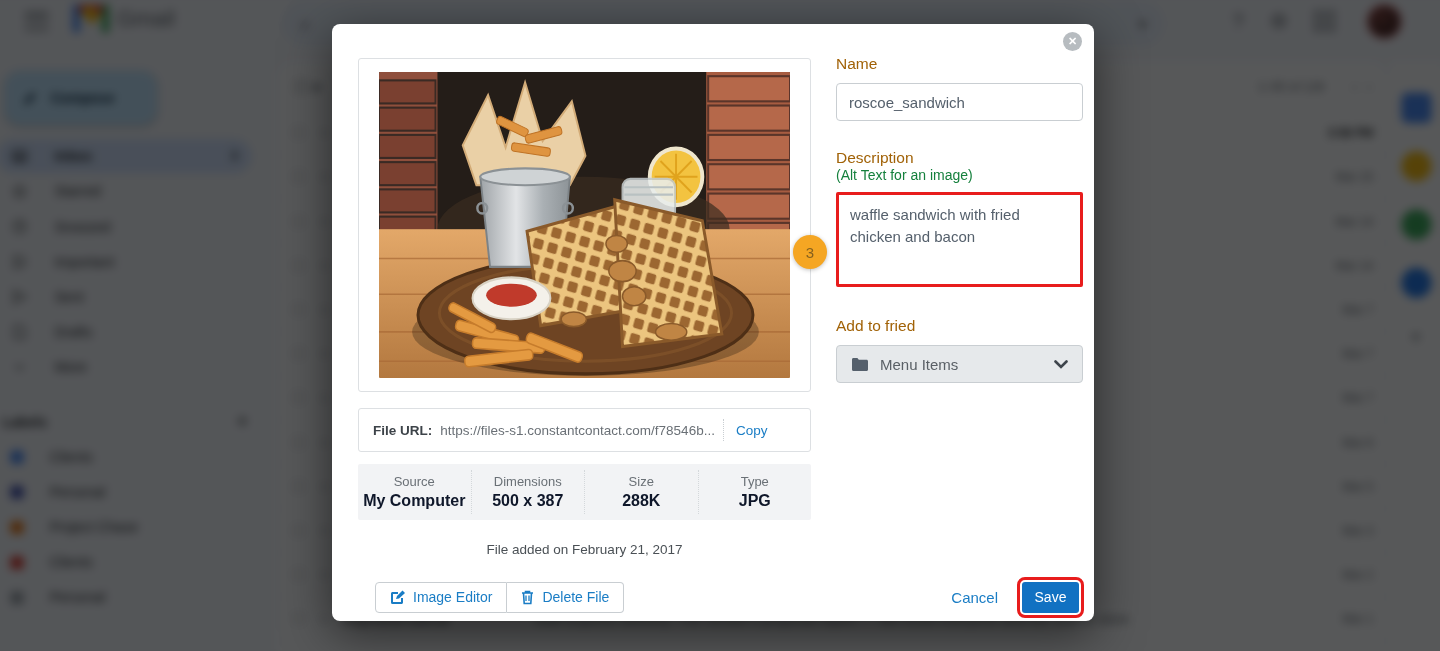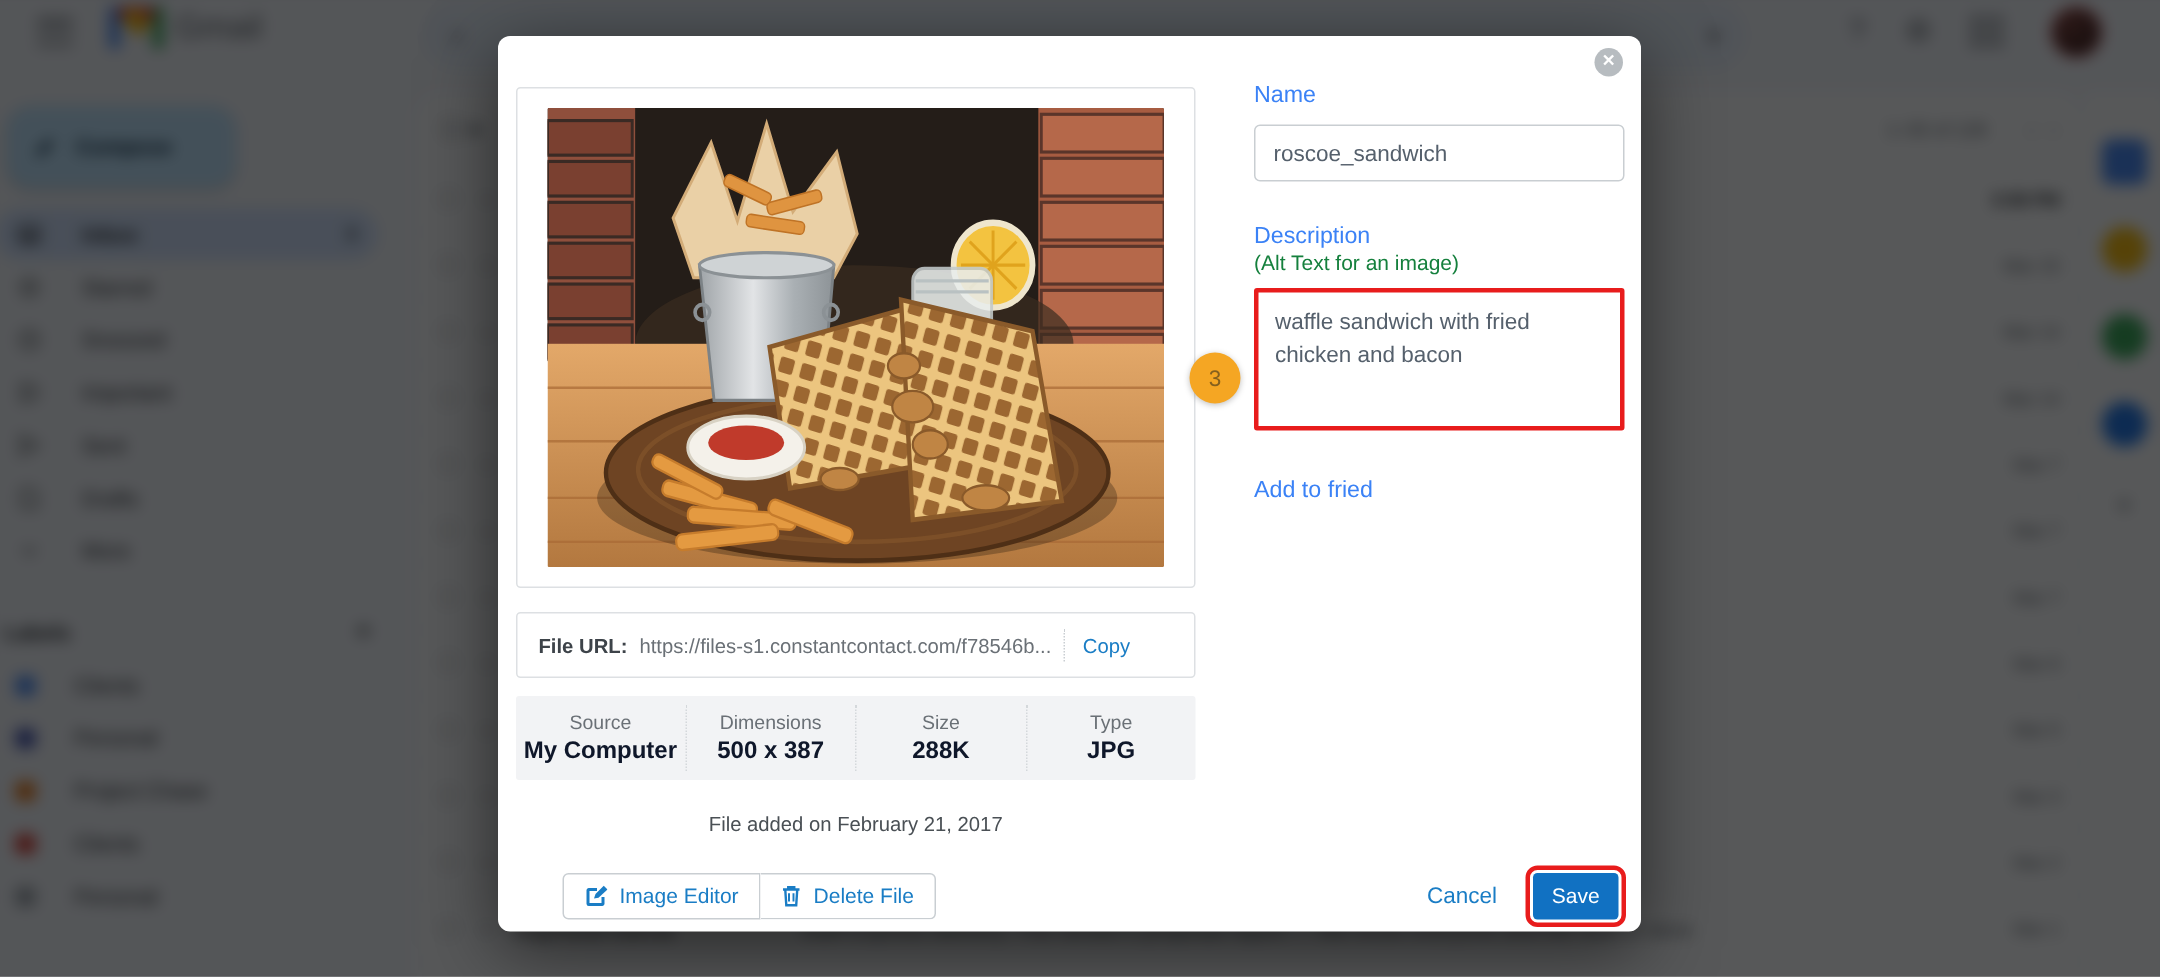--- a/index.html
+++ b/index.html
@@ -74,40 +74,40 @@
   #dim { position:absolute; inset:0; background:rgba(8,9,11,0.68); }
 
   
   #modal { position:absolute; left:332px; top:24px; width:762px; height:597px; background:#ffffff;
            border-radius:8px; box-shadow:0 12px 48px rgba(0,0,0,.55);
            color:#5a6066; }
   .close-btn { position:absolute; top:8px; right:12px; width:19px; height:19px; border-radius:50%;
                background:#b7bcc0; color:#fff; font-size:11px; font-weight:bold; line-height:19px;
                text-align:center; cursor:pointer; }
   
-  .left-col { position:absolute; left:12px; top:34px; width:453px; }
+  .left-col { position:absolute; left:26px; top:34px; width:453px; }
   .preview-box { height:334px; border:1px solid #dde0e3; border-radius:3px; background:#fff;
                  padding:13px 20px; }
   .preview-box svg { width:100%; height:100%; display:block; border-radius:1px; }
   .fileurl-box { margin-top:16px; height:44px; border:1px solid #dde0e3; border-radius:3px;
                  display:flex; align-items:center; padding:0 14px; font-size:13.5px; }
   .fileurl-box .lbl { font-weight:bold; color:#3d4349; margin-right:8px; white-space:nowrap; }
   .fileurl-box .url { color:#6a7076; white-space:nowrap; overflow:hidden; }
   .fileurl-box .div { width:0; border-left:1px dotted #c9ced2; height:22px; margin:0 12px 0 8px; }
   .fileurl-box .copy { color:#1a7dc5; cursor:pointer; }
   .meta-strip { margin-top:12px; height:56px; background:#f2f3f5; border-radius:2px;
                 display:flex; align-items:center; }
   .meta-col { flex:1; text-align:center; padding:4px 0; }
   .meta-col + .meta-col { border-left:1px dotted #d4d8db; }
   .meta-label { font-size:13px; color:#6a7076; }
   .meta-value { font-size:16px; font-weight:bold; color:#0f172a; margin-top:3px; }
   .file-added { margin-top:22px; text-align:center; font-size:13.5px; color:#4a5055; }
   
   .right-col { position:absolute; left:504px; top:31px; width:247px; }
-  .fld-label { font-size:15.5px; color:#3b82f6; }
+  .fld-label { font-size:15.5px; color:#a16207; }
   .name-input { margin-top:10px; width:100%; height:38px; border:1px solid #c9ced2; border-radius:4px;
                 padding:0 12px; font-size:15px; color:#55606c; font-family:"Liberation Sans",sans-serif; }
   .desc-label { margin-top:28px; }
   .desc-hint { margin-top:0; font-size:14px; color:#15803d; }
   .desc-area { margin-top:9px; width:100%; height:95px; border:3px solid #e81c1c; border-radius:2px;
                padding:9px 11px; font-size:15px; line-height:1.45; color:#55606c; resize:none;
                font-family:"Liberation Sans",sans-serif; outline:none; }
   .folder-label { margin-top:26px; }
   .folder-dd { margin-top:10px; width:100%; height:38px; background:#e6e9eb; border:1px solid #c9ced2;
                border-radius:4px; display:flex; align-items:center; padding:0 14px; gap:12px;
@@ -490,20 +490,29 @@
       <div class="file-added">File added on February 21, 2017</div>
     </div>
 
     <div class="right-col">
       <div class="fld-label">Name</div>
       <input class="name-input" type="text" value="roscoe_sandwich" style="">
       <div class="fld-label desc-label">Description</div>
       <div class="desc-hint">(Alt Text for an image)</div>
       <textarea class="desc-area" style="">waffle sandwich with fried chicken and bacon</textarea>
       <div class="fld-label folder-label">Add to fried</div>
+      <div class="folder-dd">
+        <svg class="icn" width="17" height="14" viewBox="0 0 17 14">
+            <path d="M1 2.5c0-.8.6-1.5 1.4-1.5h4l1.4 1.8h7.8c.8 0 1.4.7 1.4 1.5v8.2c0 .8-.6 1.5-1.4 1.5H2.4c-.8 0-1.4-.7-1.4-1.5z" fill="#55606c"></path>
+          </svg>
+        <span>Menu Items</span>
+        <svg class="icn chev" width="14" height="9" viewBox="0 0 14 9">
+            <path d="M1.5 1.5 7 7l5.5-5.5" fill="none" stroke="#3e454c" stroke-width="2.6" stroke-linecap="round"></path>
+          </svg>
+      </div>
     </div>
 
     <div class="step-badge">3</div>
 
     <div class="modal-footer">
       <div class="btn-group">
         <div class="ghost-btn first">
           <svg class="icn" width="15" height="15" viewBox="0 0 15 15">
               <path d="M1 3.5c0-.8.7-1.5 1.5-1.5H8v2H3v8h8V8h2v4.5c0 .8-.7 1.5-1.5 1.5h-9A1.5 1.5 0 0 1 1 12.5z" fill="#1a7dc5"></path>
               <path d="M6 9l1-3 5.5-5.5L15 3 9 8.5z" fill="#1a7dc5"></path>

